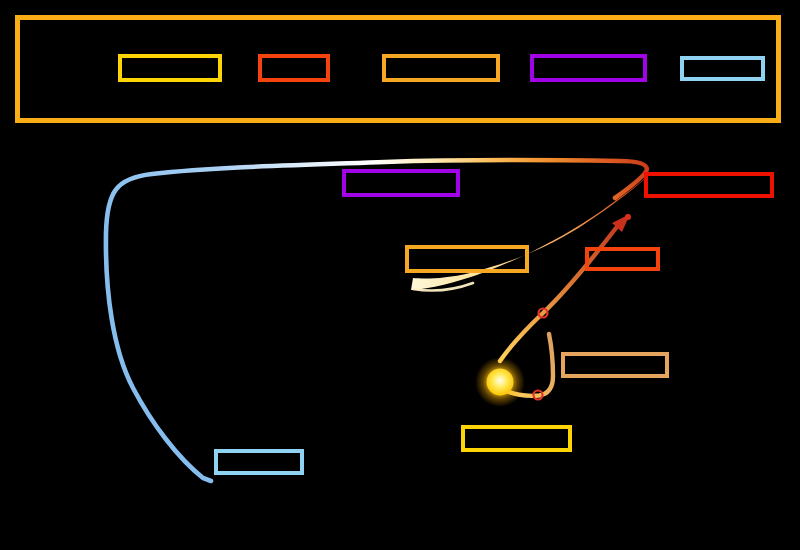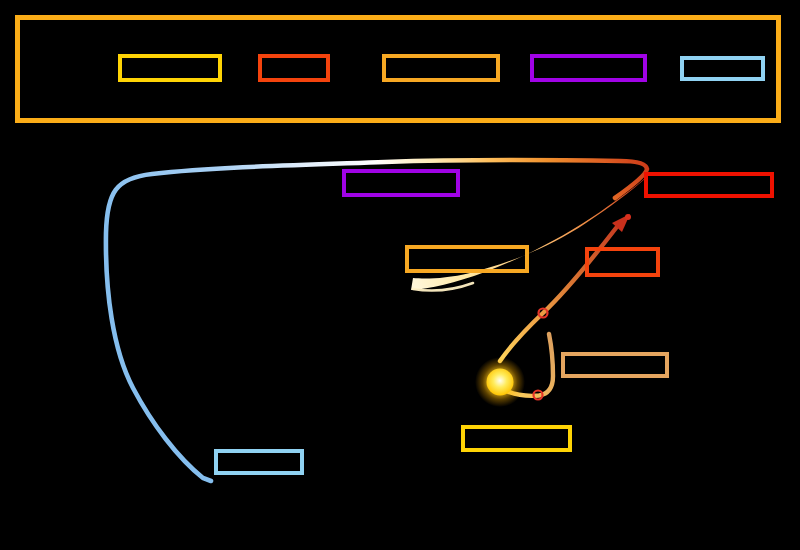--- a/index.html
+++ b/index.html
@@ -106,21 +106,21 @@
     </div>
 
   <div class="box" style="left:644px;top:172px;width:130px;height:26px;border:4px solid #EE1100;">
        <span></span>
     </div>
 
   <div class="box" style="left:405px;top:245px;width:124px;height:28px;border:4px solid #F7A823;">
        <span style="position:absolute;left:14px;top:7px;transform:rotate(-7deg);transform-origin:left top;">solar radiation</span>
     </div>
 
-  <div class="box" style="left:585px;top:247px;width:75px;height:30px;border:4px solid #F4430D;">
+  <div class="box" style="left:585px;top:247px;width:75px;height:24px;border:4px solid #F4430D;">
        <span style="position:absolute;left:6px;top:6px;">ion tail</span>
     </div>
 
   <div class="box" style="left:561px;top:352px;width:108px;height:26px;border:4px solid #E5A55F;">
        <span></span>
     </div>
 
   <div class="box" style="left:461px;top:425px;width:111px;height:27px;border:4px solid #FFD405;">
        <span></span>
     </div>

